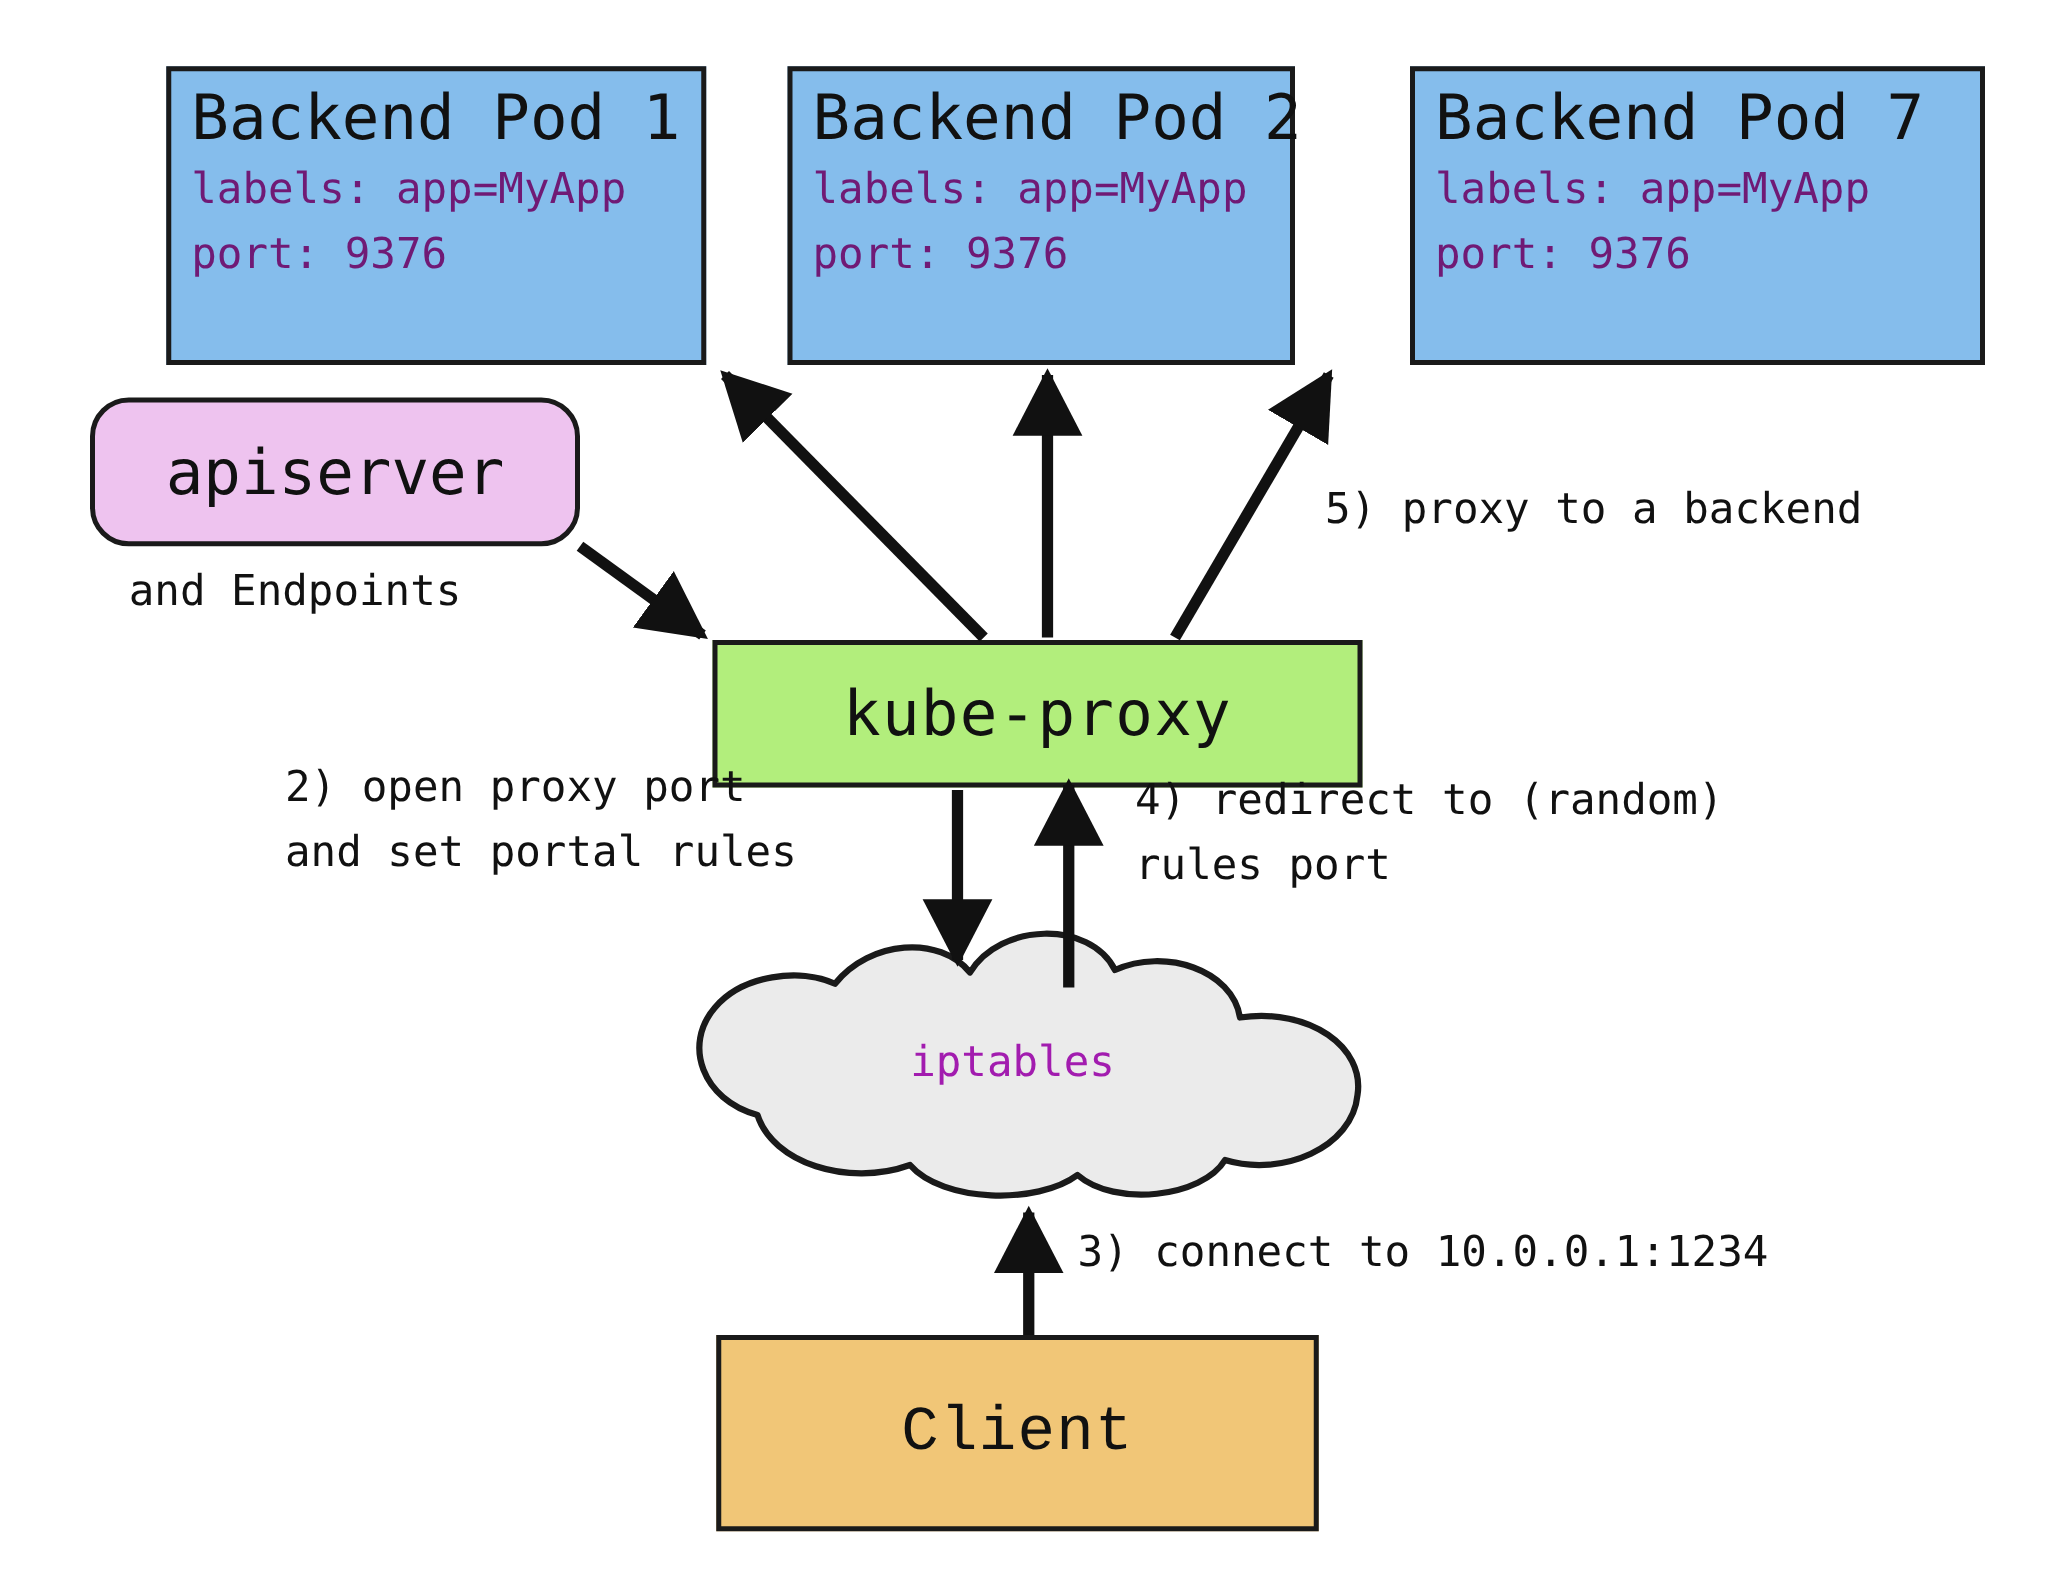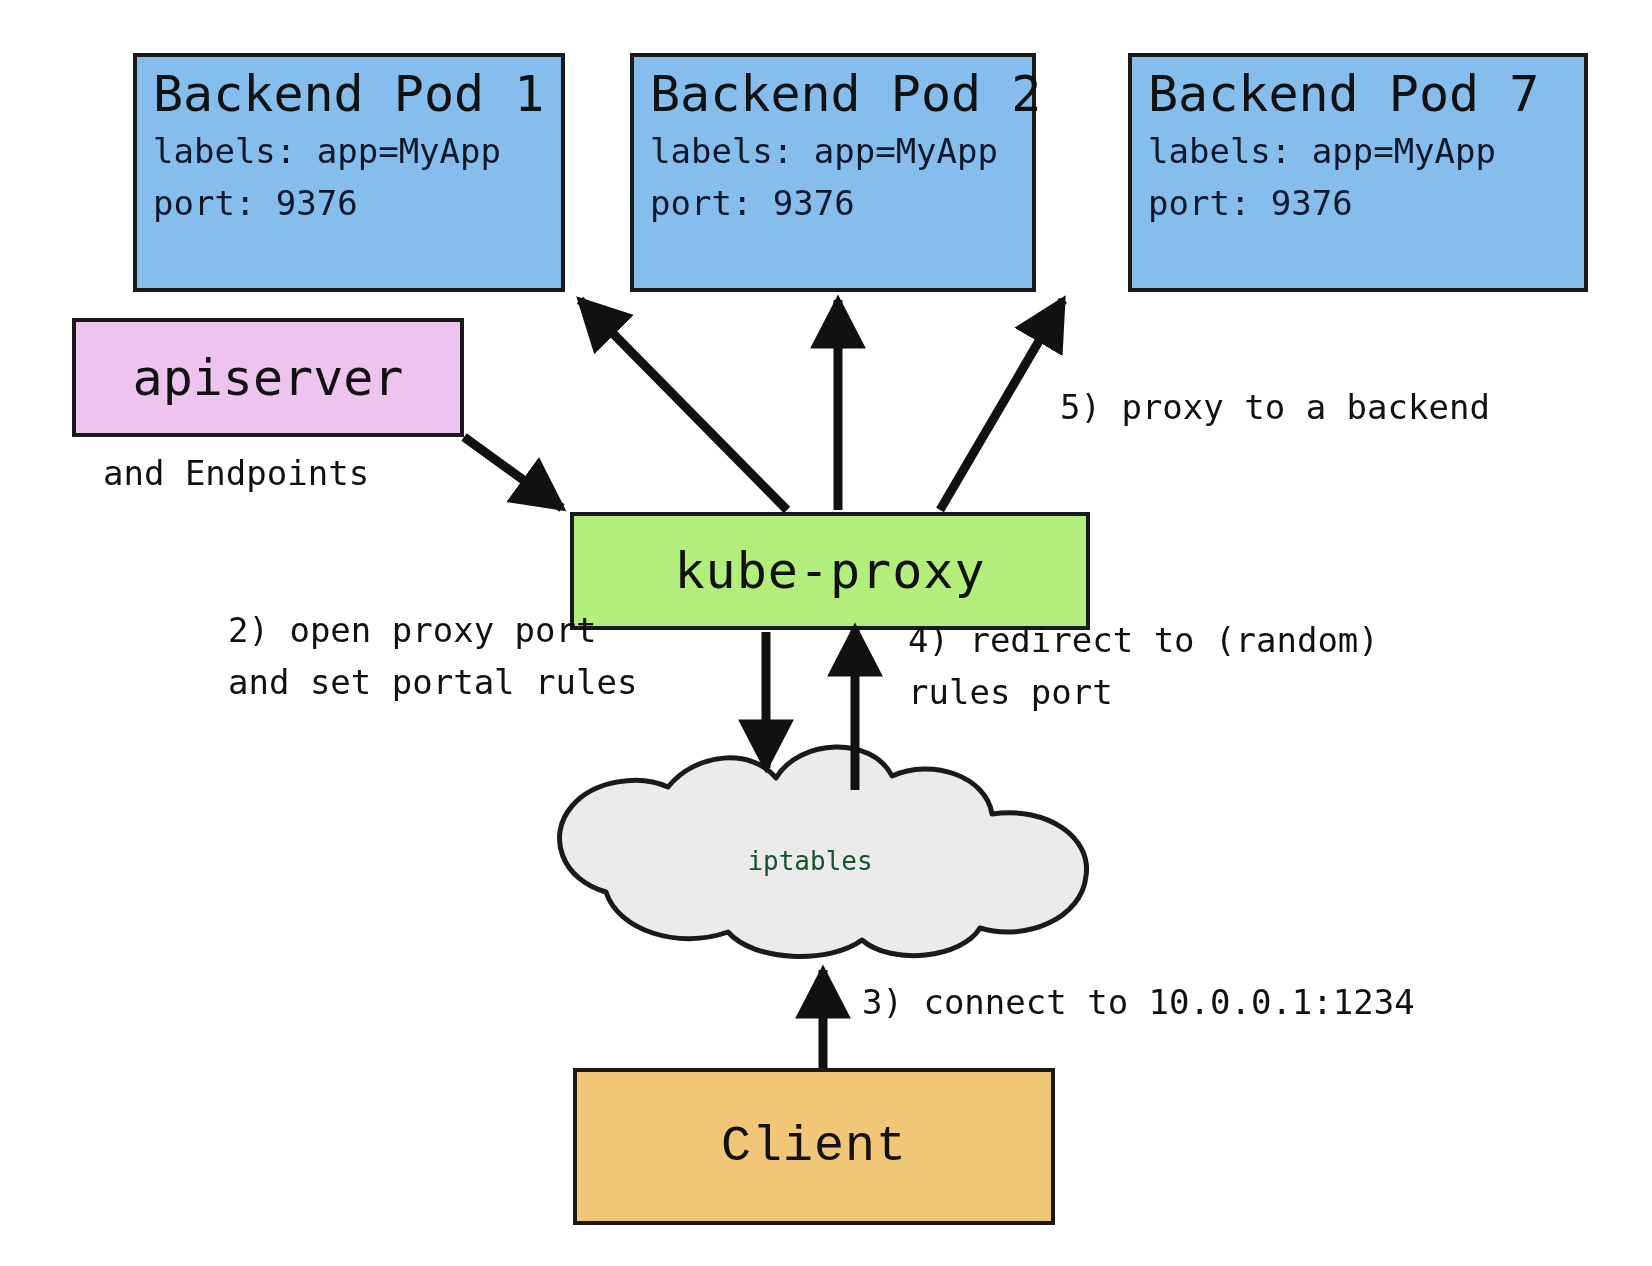--- a/index.html
+++ b/index.html
@@ -27,28 +27,29 @@
   .pod-title {
     font-size: 50px;
     line-height: 62px;
     color: #111111;
     white-space: nowrap;
     letter-spacing: 0px;
   }
   .pod-line {
     font-size: 34px;
     line-height: 52px;
-    color: #0f172a;
+    color: #701a75;
     white-space: nowrap;
   }
   .apiserver {
     background: #eec3ef;
     display: flex;
     align-items: center;
     justify-content: center;
+    border-radius: 31px;
   }
   .apiserver-label {
     font-size: 50px;
     color: #111111;
     line-height: 1;
   }
   .kubeproxy {
     background: #b2ee7c;
     display: flex;
     align-items: center;
@@ -80,24 +81,23 @@
     top: 740px;
     width: 620px;
     height: 225px;
   }
   .cloud-label {
     position: absolute;
     left: 0;
     top: 90px;
     width: 620px;
     text-align: center;
-    font-size: 26px;
-    color: #14532d;
+    font-size: 34px;
+    color: #a21caf;
     pointer-events: none;
-    margin-top: 16px;
   }
   .step {
     position: absolute;
     font-size: 34px;
     line-height: 52px;
     color: #111111;
     white-space: nowrap;
   }
   svg.arrows {
     position: absolute;

